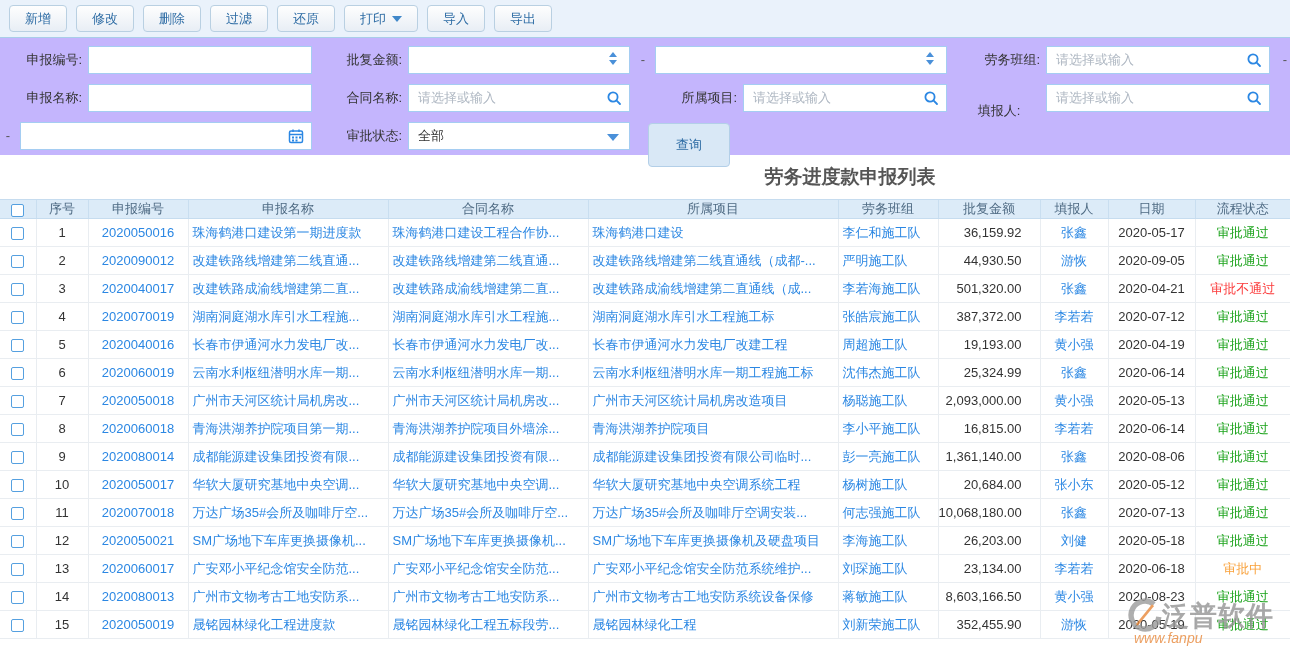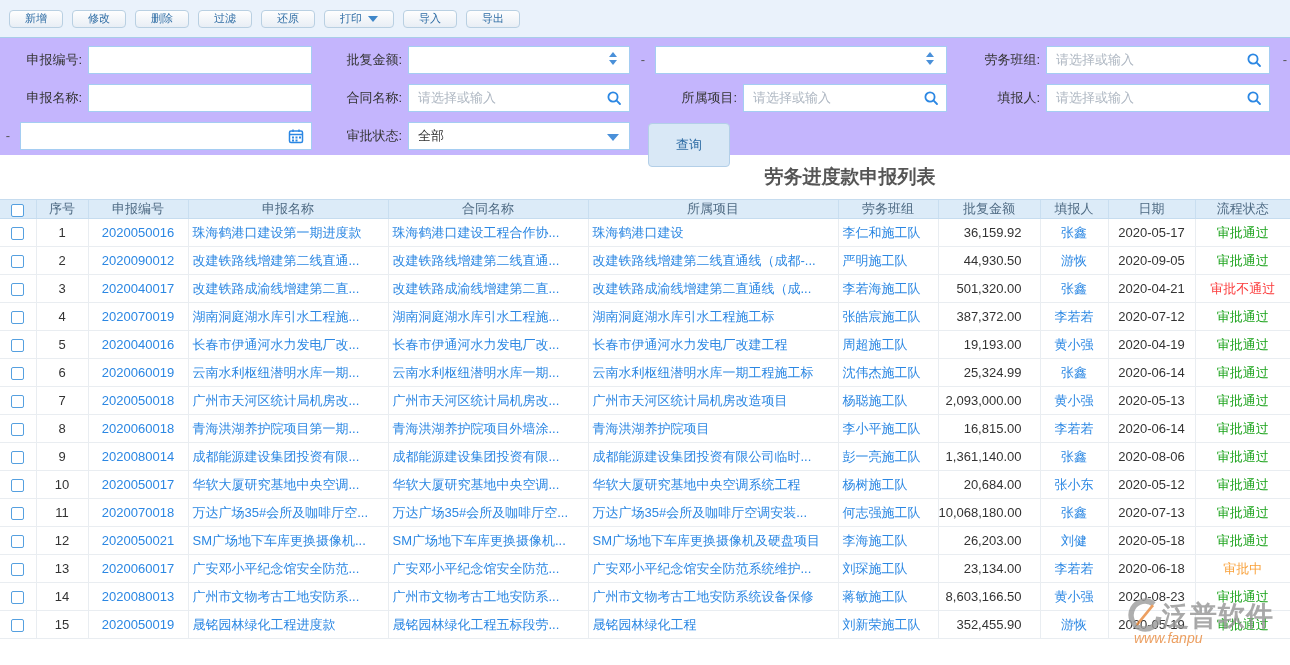--- a/index.html
+++ b/index.html
@@ -8,22 +8,22 @@
     font-family:"Liberation Sans","DejaVu Sans",sans-serif;
     background:#fff; color:#333; position:relative; font-size:13px;
   }
 
   
   .toolbar {
     height:38px; background:#eaf2fb; border-bottom:1px solid #a9cde9;
     display:flex; align-items:center; gap:9px; padding:0 9px;
   }
   .tb-btn {
-    height:18px; padding:0 15px; border:1px solid #b9d0e2; border-radius:4px;
-    background:linear-gradient(#fefefe,#e8eef5); color:#2f6da5; font-size:11px;
+    height:27px; padding:0 15px; border:1px solid #b9d0e2; border-radius:4px;
+    background:linear-gradient(#fefefe,#e8eef5); color:#2f6da5; font-size:13px;
     display:inline-flex; align-items:center; gap:6px; cursor:pointer;
     font-family:inherit;
   }
   .tb-caret { width:0; height:0; border-left:5px solid transparent; border-right:5px solid transparent; border-top:6px solid #3f87c9; display:inline-block; }
 
   
   .filters { position:relative; height:117px; background:#c4b5fd; }
   .f-label { position:absolute; height:28px; line-height:28px; text-align:right; color:#333; }
   .f-box {
     position:absolute; height:28px; border:1px solid #a5cdf2; border-radius:0;
@@ -154,21 +154,21 @@
 
   <div class="f-label" style="left:655px;top:46px;width:82px;">所属项目:</div>
   <div class="f-box" style="left:743px;top:46px;width:204px;">
     <span class="f-placeholder">请选择或输入</span>
     <svg class="f-icon" viewBox="0 0 16 16">
         <circle cx="7" cy="7" r="4.6" fill="none" stroke="#2b87e3" stroke-width="1.8"></circle>
         <line x1="10.4" y1="10.4" x2="14" y2="14" stroke="#2b87e3" stroke-width="1.8" stroke-linecap="round"></line>
       </svg>
   </div>
 
-  <div class="f-label" style="left:958px;top:46px;width:82px;">填报人:</div>
+  <div class="f-label" style="left:958px;top:59px;width:82px;text-align:center;">填报人:</div>
   <div class="f-box" style="left:1046px;top:46px;width:224px;">
     <span class="f-placeholder">请选择或输入</span>
     <svg class="f-icon" viewBox="0 0 16 16">
         <circle cx="7" cy="7" r="4.6" fill="none" stroke="#2b87e3" stroke-width="1.8"></circle>
         <line x1="10.4" y1="10.4" x2="14" y2="14" stroke="#2b87e3" stroke-width="1.8" stroke-linecap="round"></line>
       </svg>
   </div>
 
   <div class="f-dash" style="left:2px;top:84px;">-</div>
   <div class="f-box" style="left:20px;top:84px;width:292px;">

